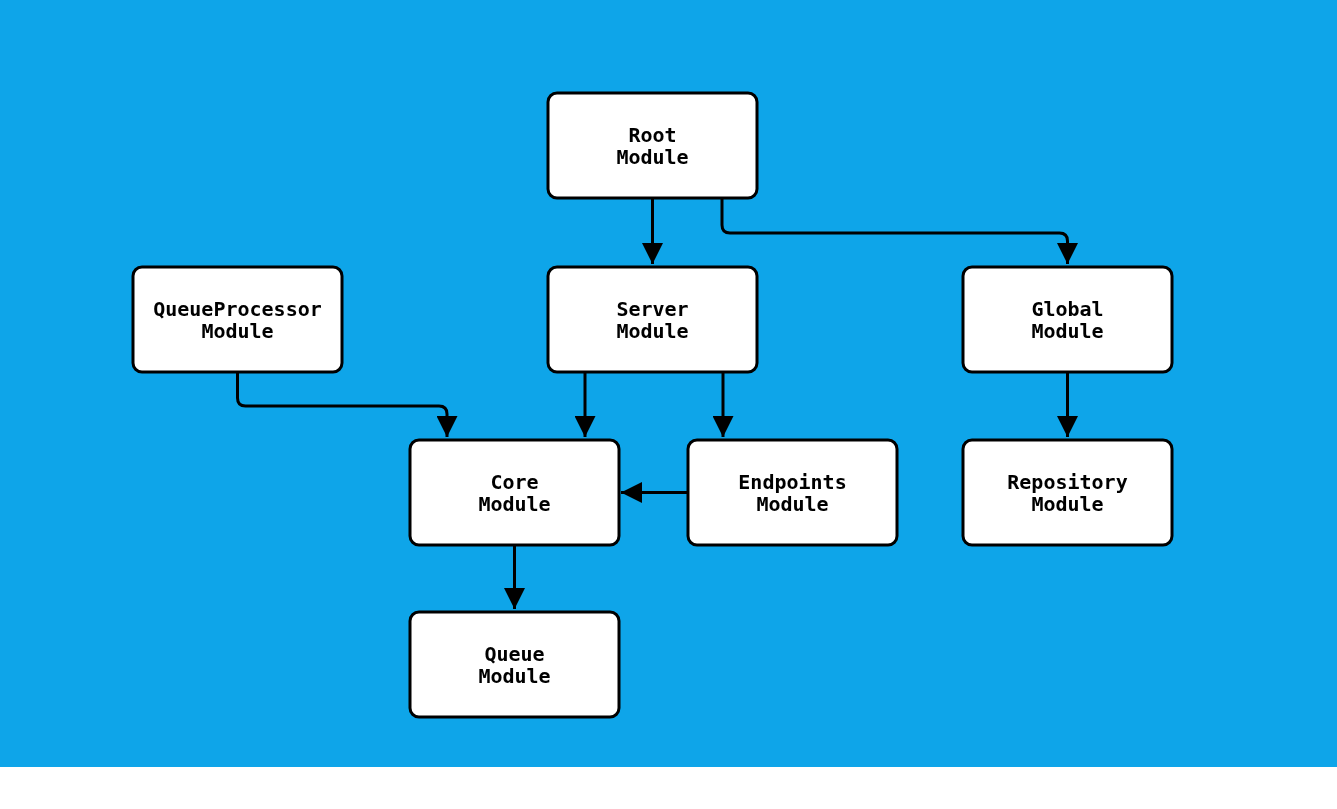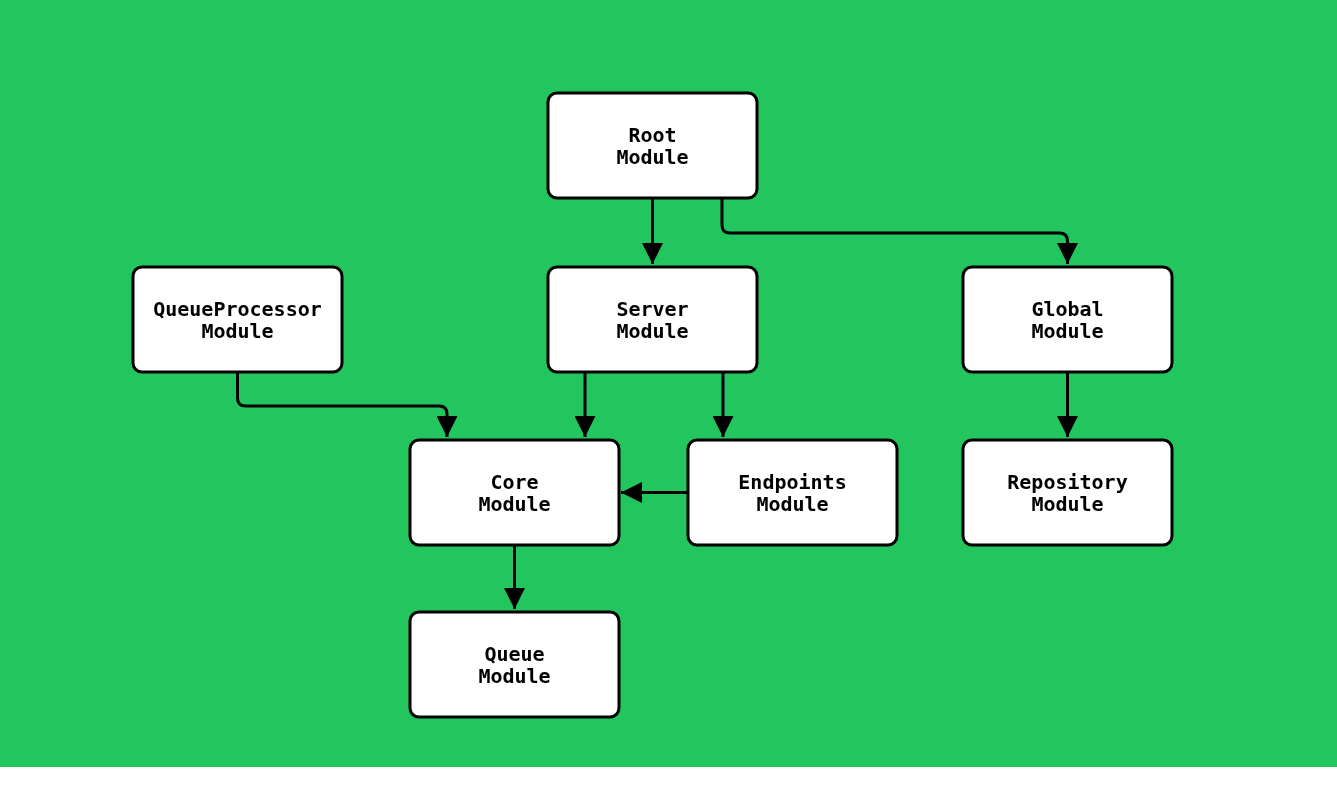--- a/index.html
+++ b/index.html
@@ -8,21 +8,21 @@
     background: #ffffff;
     width: 1337px;
     height: 809px;
     overflow: hidden;
     font-family: "DejaVu Sans Mono", monospace;
   }
   .canvas-wrap {
     position: relative;
     width: 1337px;
     height: 767px;
-    background: #22c55e;
+    background: #0ea5e9;
   }
   .node-box {
     fill: #ffffff;
     stroke: #000000;
     stroke-width: 3px;
   }
   .node-label {
     fill: #000000;
     font-family: "DejaVu Sans Mono", monospace;
     font-size: 20px;

